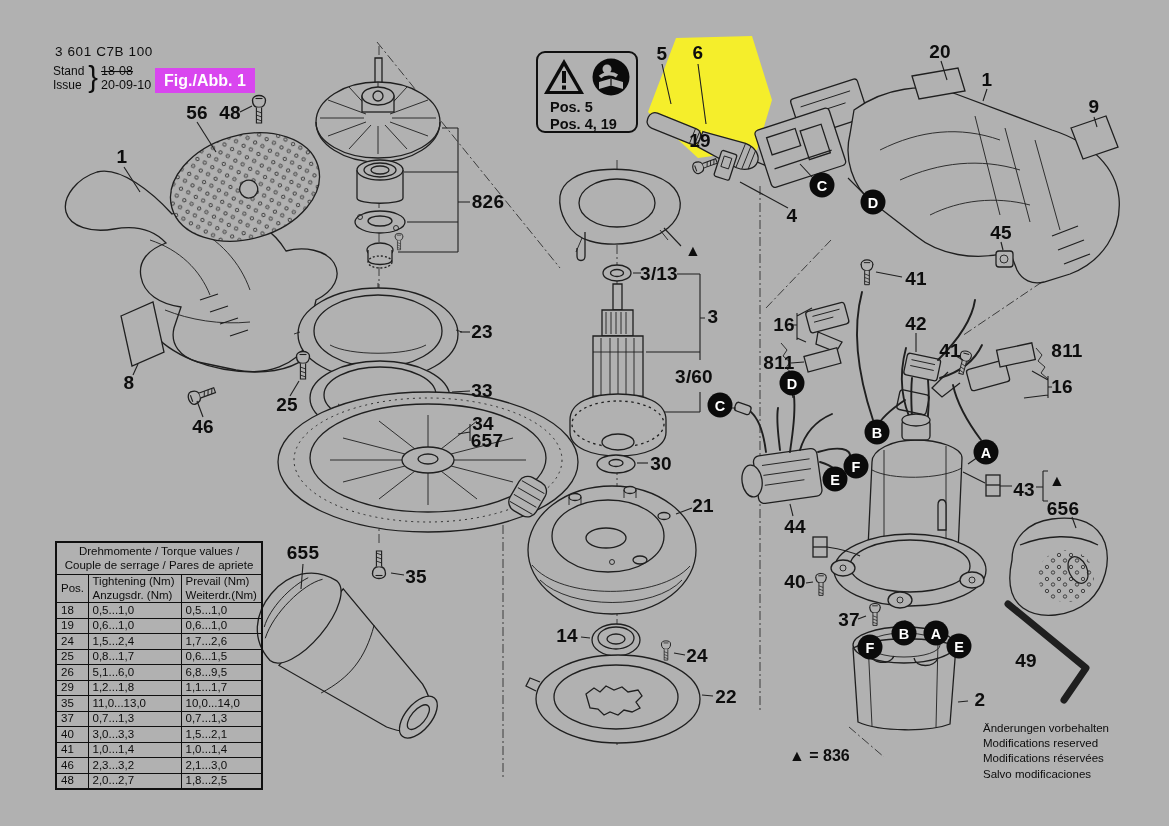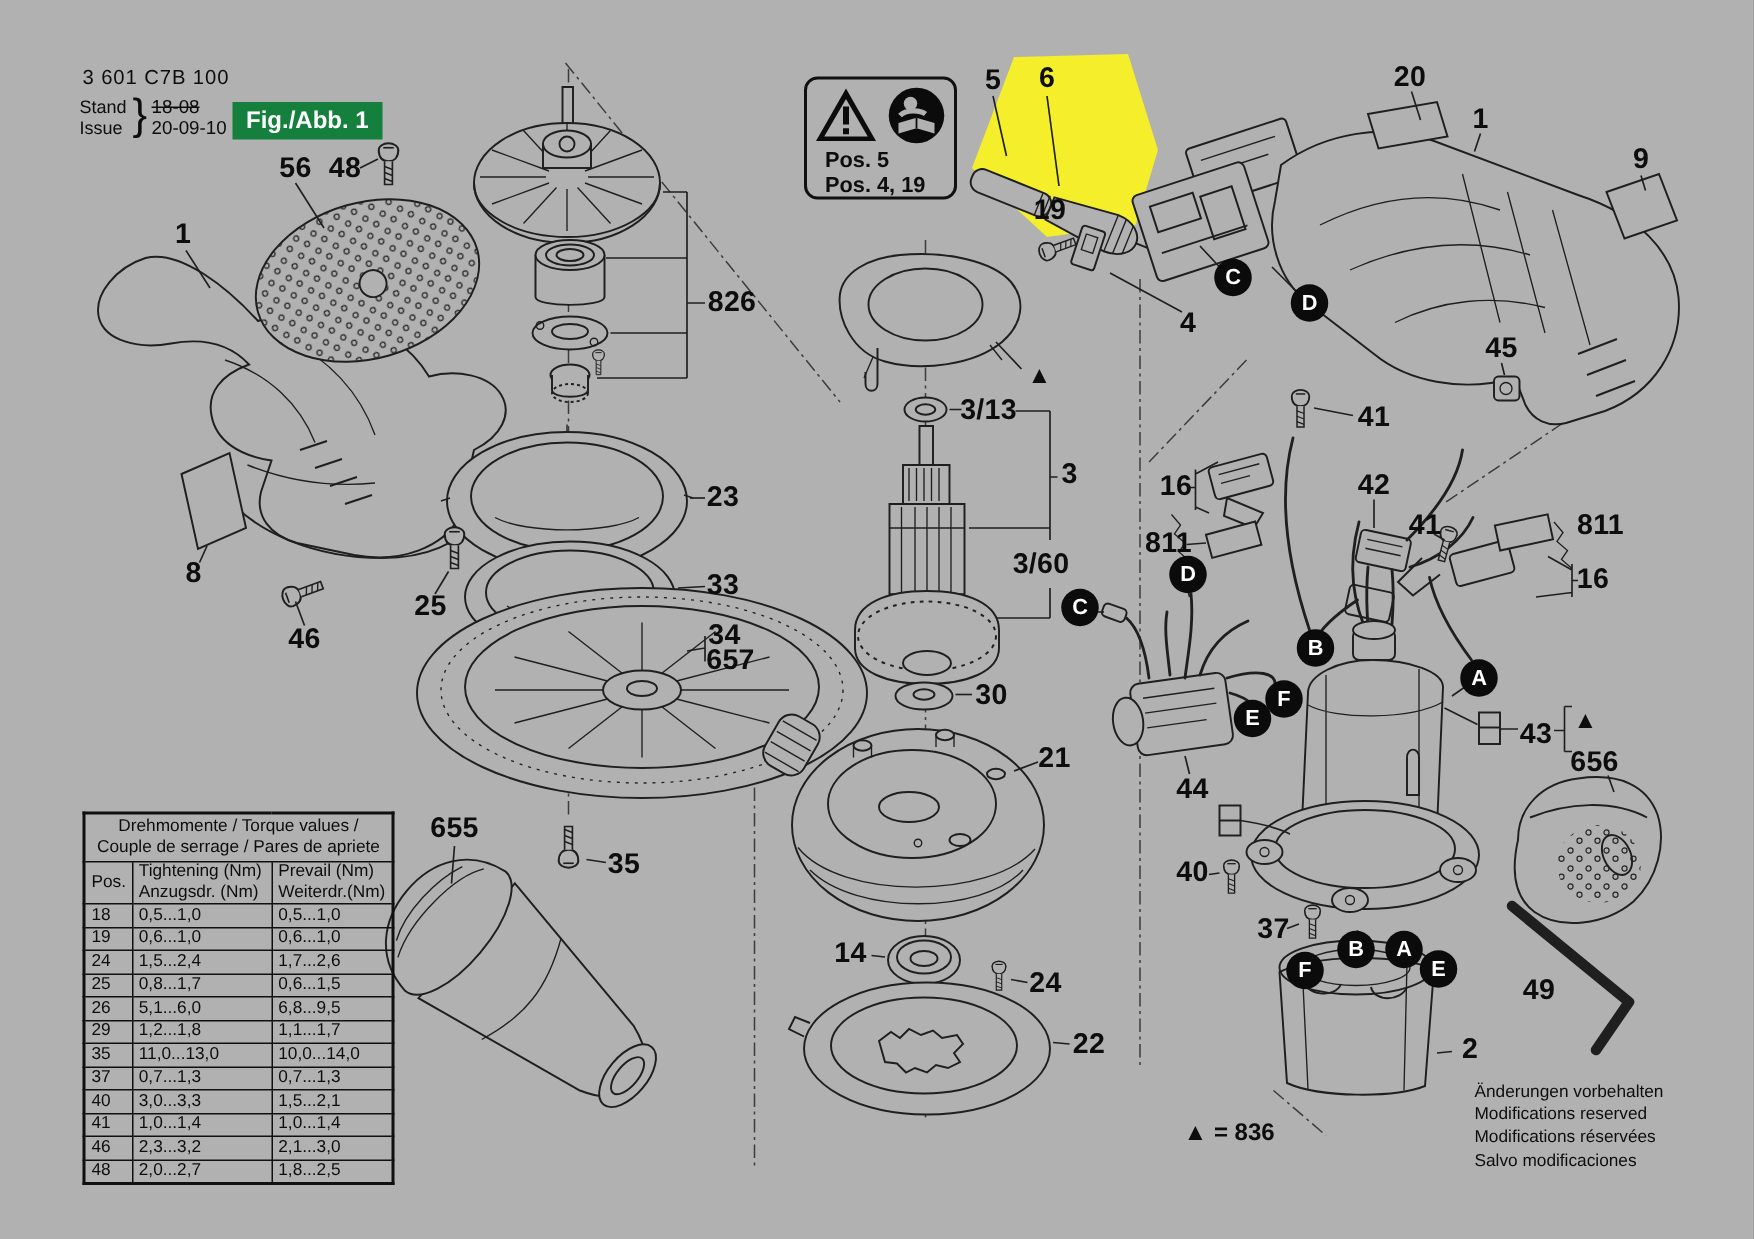--- a/index.html
+++ b/index.html
@@ -19,21 +19,21 @@
          background:#0b0b0b;color:#fff;font-weight:bold;font-size:14.5px;display:flex;
          align-items:center;justify-content:center;}
   .tmark{position:absolute;transform:translate(-50%,-50%);font-size:16px;color:#0d0d0d;}
 
   .pn{position:absolute;left:55px;top:44px;font-size:13.5px;letter-spacing:.6px;}
   .issue{position:absolute;left:53px;top:63px;display:flex;align-items:flex-end;}
   .issue .labels{font-size:12px;line-height:13.5px;}
   .issue .brace{font-size:29px;line-height:29px;font-weight:300;margin:0 3px 0 4px;}
   .issue .dates{font-size:12.5px;line-height:14px;}
   .date-old{text-decoration:line-through;}
-  .figbadge{position:absolute;left:155px;top:68px;background:#15803d;color:#fff;font-weight:bold;
+  .figbadge{position:absolute;left:155px;top:68px;background:#d946ef;color:#fff;font-weight:bold;
             font-size:16px;line-height:25px;height:25px;padding:0 9px;}
 
   .warnbox{position:absolute;left:536px;top:51px;width:102px;height:82px;border:2.5px solid #101010;
            border-radius:9px;box-sizing:border-box;padding-left:24px;}
   .warnbox .icons{position:absolute;left:6px;top:5px;}
   .poslines{position:absolute;left:12px;top:46px;font-weight:bold;font-size:14.5px;line-height:17px;}
 
   .torque{position:absolute;left:55px;top:541px;width:208px;border-collapse:collapse;
           border:2px solid #101010;font-size:11.5px;color:#0d0d0d;table-layout:fixed;}
   .torque th,.torque td{border:1px solid #101010;padding:0 4px;font-weight:normal;text-align:left;

